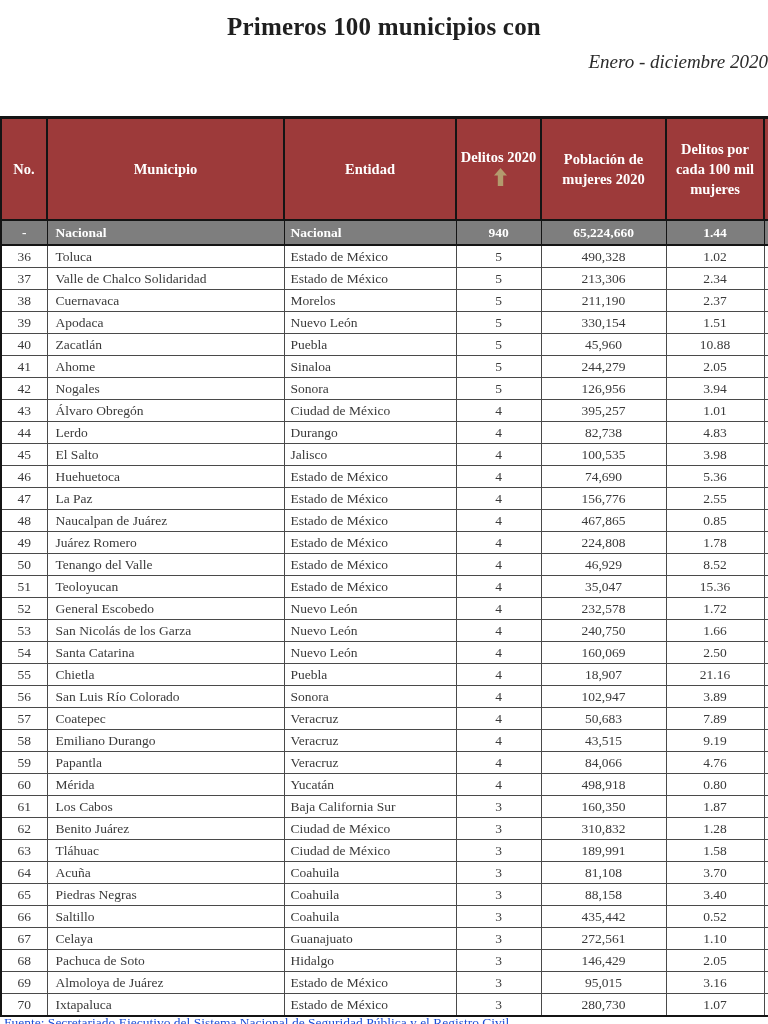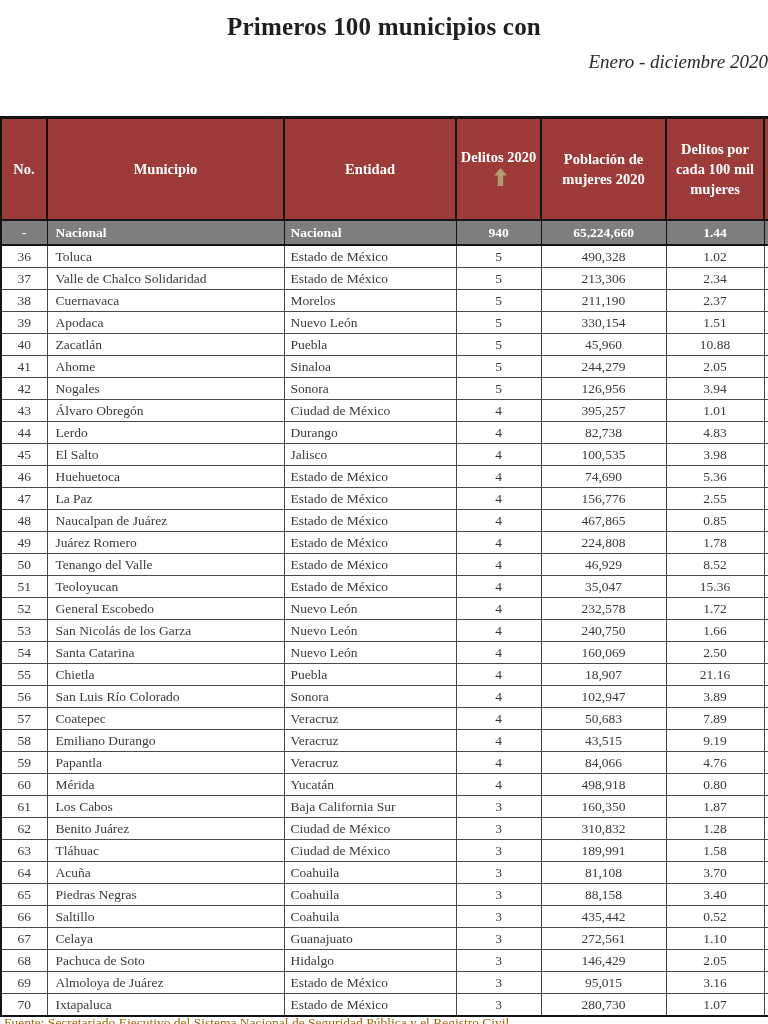--- a/index.html
+++ b/index.html
@@ -29,21 +29,21 @@
     padding:0 2px;white-space:nowrap;overflow:hidden;color:#3a3a3a;background:#fff;
   }
   tbody td.c0{text-align:center;}
   tbody td.c1{text-align:left;padding-left:8px;}
   tbody td.c2{text-align:left;padding-left:6px;}
   tbody td.c3,tbody td.c4,tbody td.c5{text-align:center;}
   td.sliver{background:#fff;}
   th.sliver{padding:0;}
   .footer-cut{
     position:absolute;left:4px;top:1015px;width:764px;height:9px;overflow:hidden;
-    font-size:13.5px;line-height:15px;color:#a16207;white-space:nowrap;
+    font-size:13.5px;line-height:15px;color:#1d4ed8;white-space:nowrap;
   }
 </style>
 </head>
 <body>
 
 <div class="page">
 
   <div class="title-block">
     <div class="title-line">Primeros 100 municipios con</div>
     <div class="subtitle">Enero - diciembre 2020</div>

